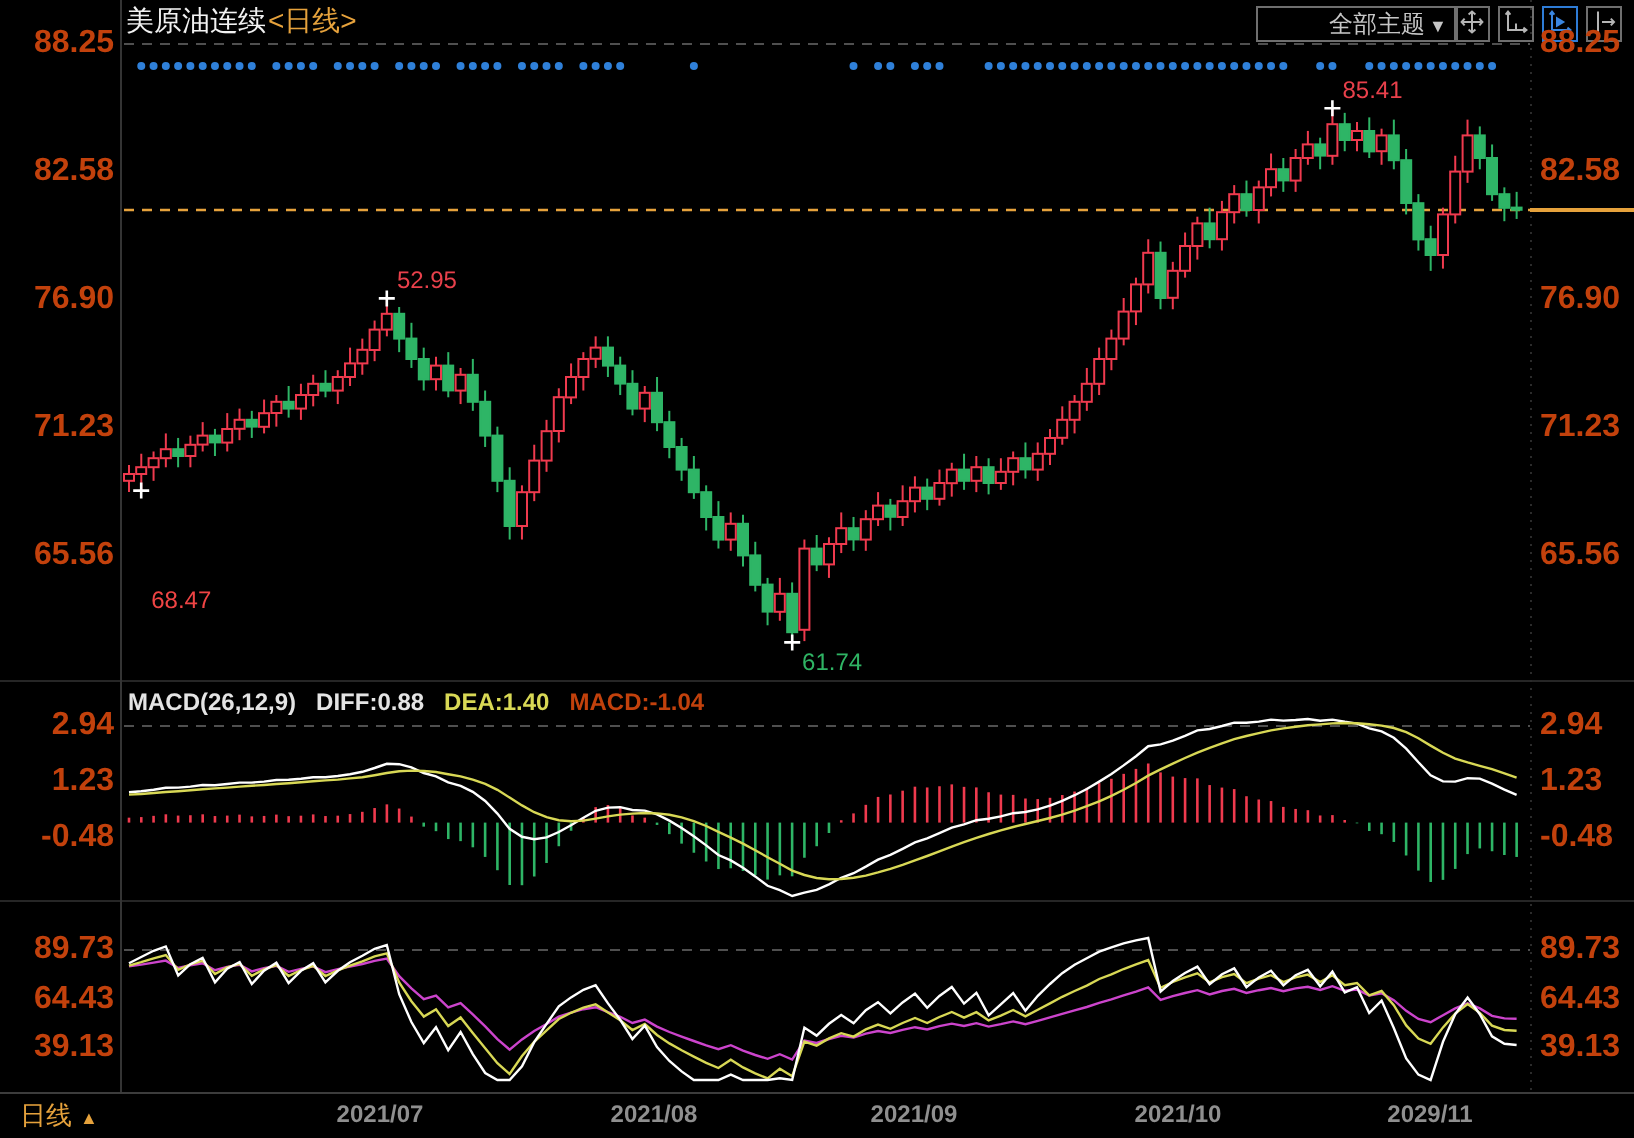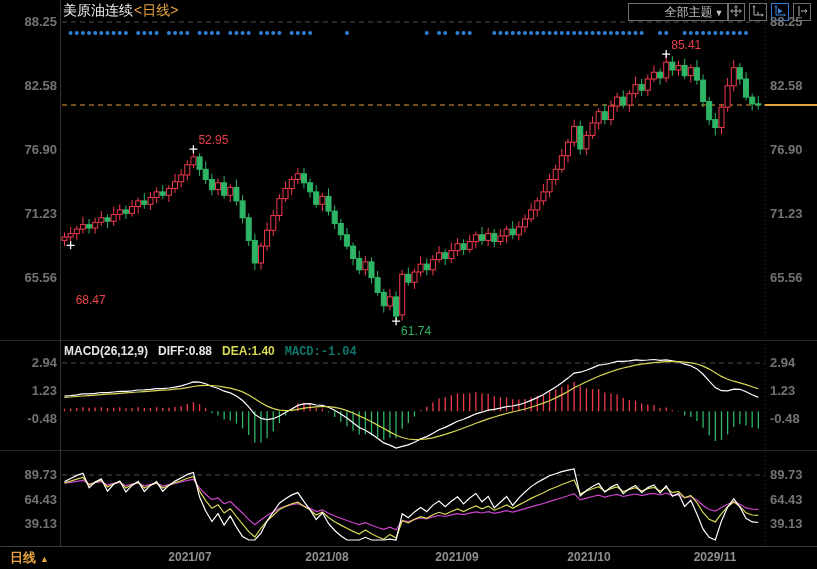--- a/index.html
+++ b/index.html
@@ -8,30 +8,30 @@
   .app svg.canvas{position:absolute;left:0;top:0;}
   .ovl{position:absolute;white-space:nowrap;}
   .title{left:63px;top:2px;font-size:14px;font-weight:400;color:#f2f2f2;}
   .title .period{color:#e6a23c;margin-left:1px;}
   .themes-btn{left:628px;top:3px;width:68px;height:16px;border:1px solid #6f6f6f;
       color:#c6c6c6;font-size:12px;line-height:16px;text-align:center;cursor:pointer;padding-left:31px;}
   .themes-btn .caret{font-size:9px;margin-left:2px;}
   .iconbtn{top:3px;width:16px;height:16px;border:1px solid #6f6f6f;cursor:pointer;}
   .iconbtn.active{border-color:#2e7cd6;}
   .iconbtn svg{display:block;margin:1px auto 0;}
-  .tick{font-size:13px;font-weight:700;color:#737373;height:12px;line-height:12px;}
+  .tick{font-size:16px;font-weight:700;color:#c2410c;height:12px;line-height:12px;}
   .tick.l{left:4px;width:53px;text-align:right;}
   .tick.r{left:770px;text-align:left;}
   .phead{left:64px;font-size:12px;font-weight:700;color:#e4e4e4;}
   .phead .seg{margin-right:10px;}
   .phead .y{color:#d8d855;}
-  .phead .m{color:#0f766e;font-family:Liberation Mono, monospace;}
+  .phead .m{color:#c2410c;}
   .ann{font-size:12px;font-weight:400;}
   .bbar{left:0;top:546px;width:817px;height:23px;border-top:1px solid #3c3c3c;background:#000;}
-  .ptab{left:10px;top:549px;font-size:13px;font-weight:700;color:#e6a23c;}
+  .ptab{left:10px;top:549px;font-size:13px;font-weight:400;color:#e6a23c;}
   .ptab .up{font-size:9px;margin-left:4px;}
   .xdate{top:550px;width:80px;text-align:center;font-size:12px;font-weight:700;color:#8f8f8f;}
 </style>
 </head>
 <body>
 
 <div class="app">
   <svg id="cv" class="canvas" width="817" height="569">
       <g>
         <line x1="0" y1="340.5" x2="817" y2="340.5" stroke="#262626" stroke-width="1"></line>

